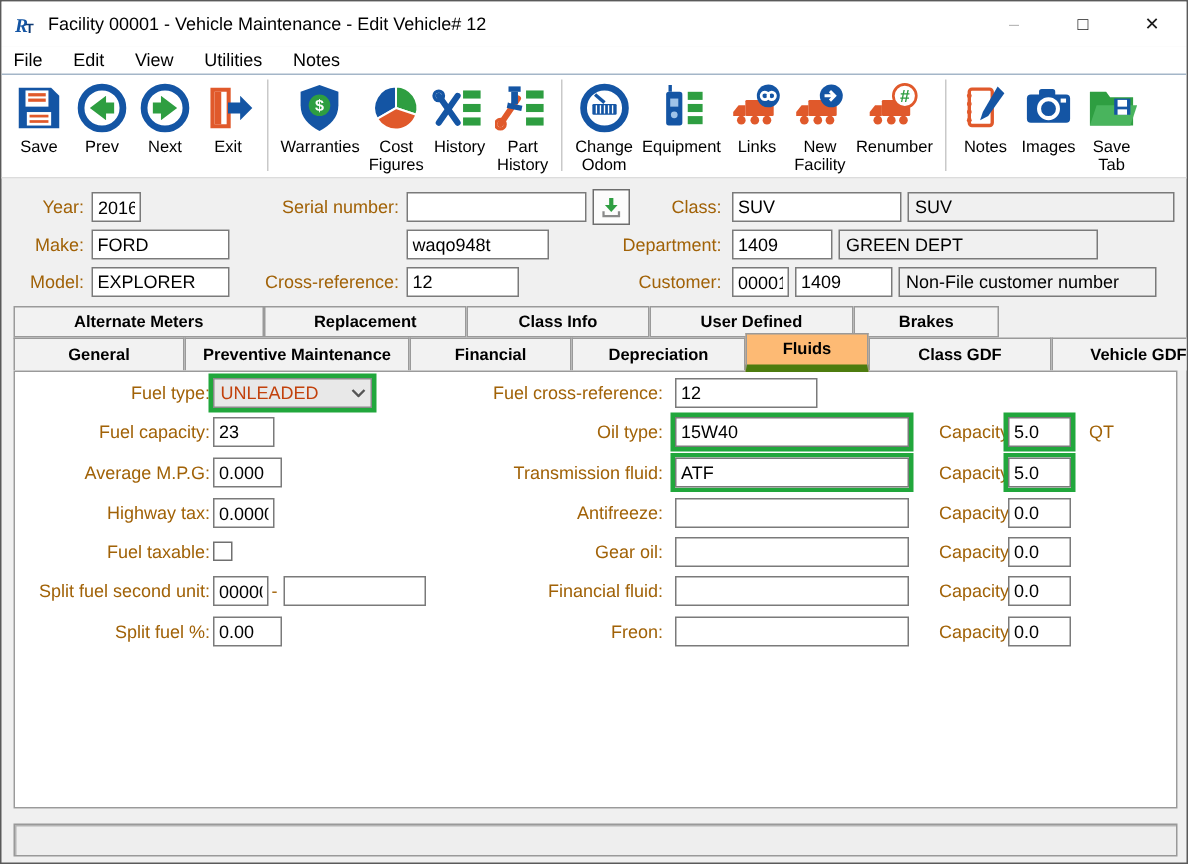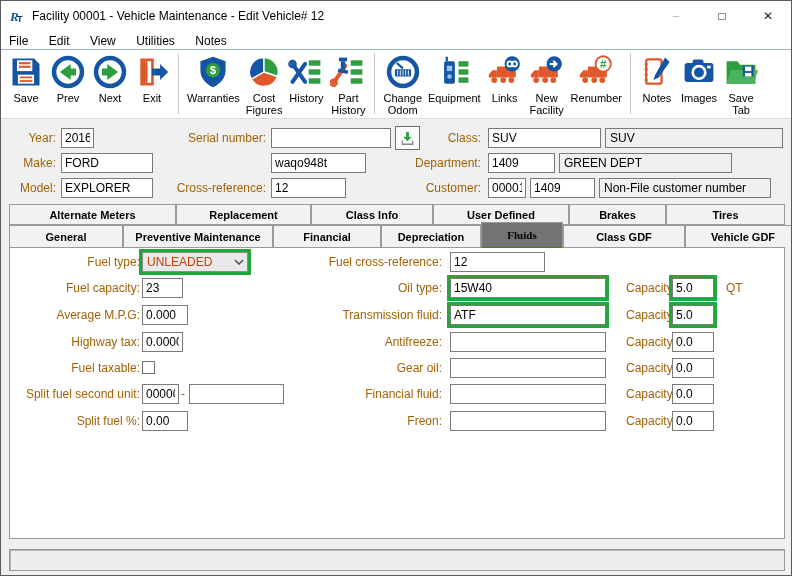--- a/index.html
+++ b/index.html
@@ -37,21 +37,21 @@
   .mini-btn { position:absolute; width:25px; height:24px; border:1px solid #6e6e6e; background:#fcfcfc;
     display:flex; align-items:center; justify-content:center; }
   
   .tabs-row { position:absolute; left:8px; display:flex; }
   .tab { height:100%; background:#f2f2f2; border:1px solid #9a9a9a; border-bottom:none;
     font-size:11px; font-weight:bold; display:flex; align-items:center; justify-content:center;
     color:#000; }
   .tabs-r1 { top:203px; height:21px; }
   .tabs-r1 .tab { border-bottom:1px solid #9a9a9a; }
   .tabs-r2 { top:224px; height:22px; }
-  .tab.active { background:#737373; margin-top:-3px; height:26px; border-bottom:1px solid #4d7c0f; position:relative; z-index:5;font-family:Liberation Serif, serif; }
+  .tab.active { background:#fdba74; margin-top:-3px; height:26px; border-bottom:5px solid #4d7c0f; position:relative; z-index:5; }
   
   .panel { position:absolute; left:8px; top:246px; width:776px; height:292px; background:#fff; border:1px solid #9a9a9a; }
   .panel .lbl { line-height:20px; }
   .hl { position:absolute; border:3px solid #21a73c; display:flex; background:#21a73c; }
   .hl .inp, .hl .combo { position:static; }
   .combo { width:106px; height:20px; border:1px solid #8a8a8a; background:#e8e8e8;
     font-size:12px; line-height:18px; padding:0 18px 0 4px; position:relative; color:#c2410c; }
   .combo svg { position:absolute; right:4px; top:7px; }
   .cb { position:absolute; width:13px; height:13px; border:1px solid #707070; background:#fff; }
   
@@ -348,28 +348,27 @@
     <input class="inp" style="left: 529px; top: 59px; width: 65px;" value="1409">
     <span class="ro" style="left:598px;top:59px;width:172px">Non-File customer number</span>
   </div>
 
   <div class="tabs-row tabs-r1">
     <div class="tab" style="width:167px">Alternate Meters</div>
     <div class="tab" style="width:135px">Replacement</div>
     <div class="tab" style="width:122px">Class Info</div>
     <div class="tab" style="width:136px">User Defined</div>
     <div class="tab" style="width:97px">Brakes</div>
-    <div class="tab" style="width:119px">Tires</div>
   </div>
 
   <div class="tabs-row tabs-r2">
     <div class="tab" style="width:114px">General</div>
     <div class="tab" style="width:150px">Preventive Maintenance</div>
     <div class="tab" style="width:108px">Financial</div>
-    <div class="tab" style="width:100px">Depreciation</div>
+    <div class="tab" style="width:116px">Depreciation</div>
     <div class="tab active" style="width:82px">Fluids</div>
     <div class="tab" style="width:122px">Class GDF</div>
     <div class="tab" style="width:116px">Vehicle GDF</div>
   </div>
 
   <div class="panel">
 
     <span class="lbl" style="left:0;top:4px;width:130px">Fuel type:</span>
     <span class="hl" style="left:129px;top:1px">
       <span class="combo"><span>UNLEADED</span><svg viewBox="0 0 10 6" width="10" height="6">

